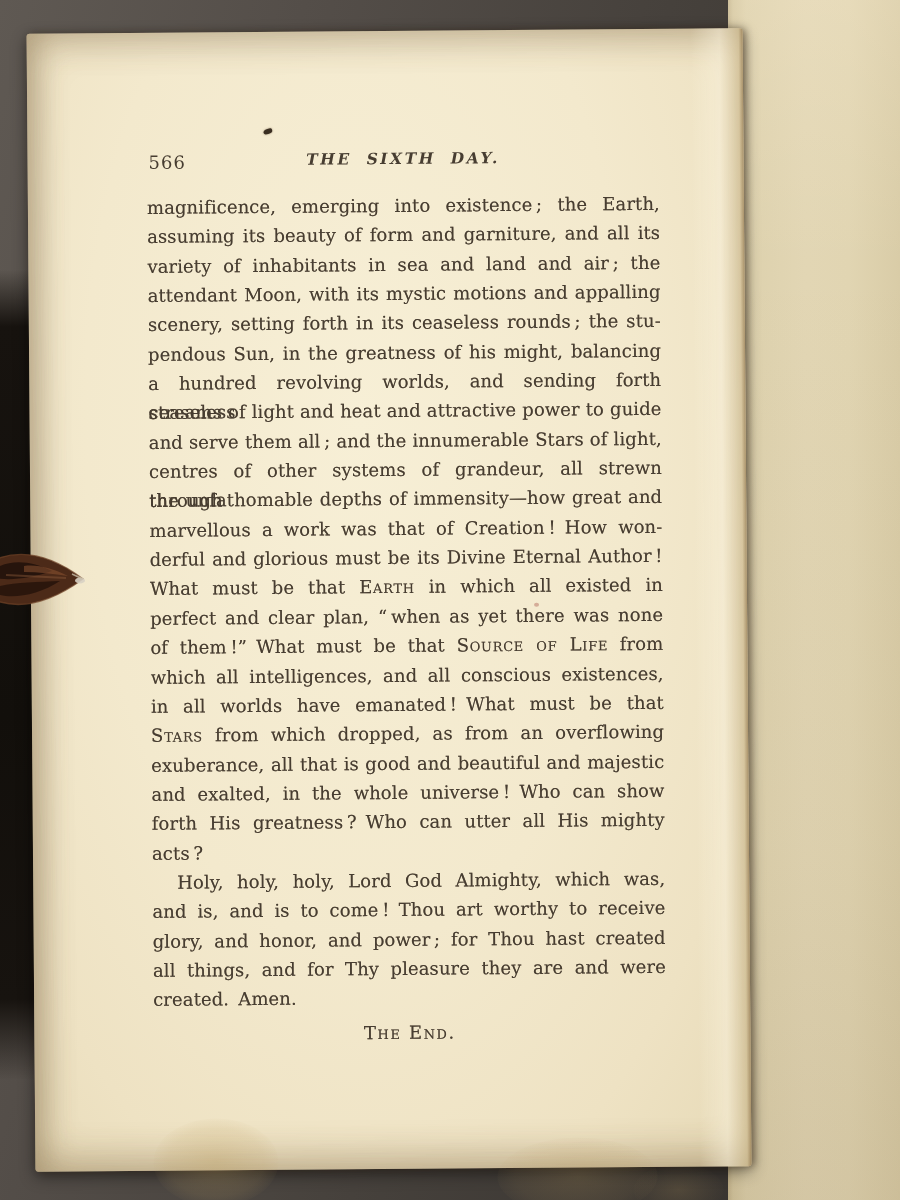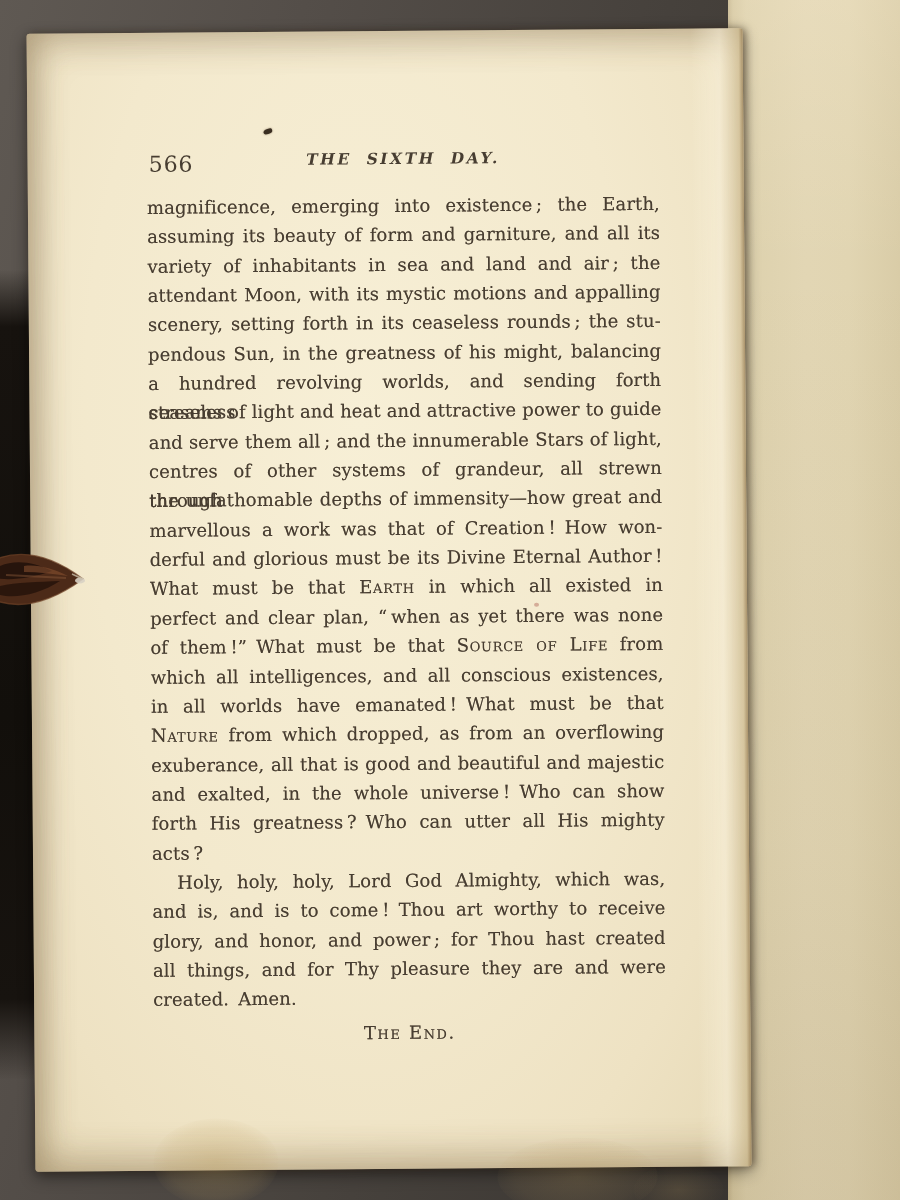--- a/index.html
+++ b/index.html
@@ -28,21 +28,21 @@
       inset 16px 0 26px rgba(100,78,45,0.18),
       inset 0 18px 26px rgba(110,88,50,0.14),
       inset 0 -20px 30px rgba(115,90,52,0.18),
       3px 0 7px rgba(55,38,20,0.45),
       0 5px 16px rgba(0,0,0,0.45);}
   
   .fore-edge{position:absolute;right:0;top:0;width:52px;height:100%;border-radius:0 3px 3px 0;
     background:linear-gradient(90deg,rgba(255,248,228,0) 0%,rgba(255,248,228,0.45) 55%,rgba(214,196,152,0.55) 92%,rgba(150,122,78,0.65) 100%);}
   .page-inner{position:absolute;inset:0;color:#473d31;}
   .page-head{position:absolute;left:119px;top:118px;width:513px;height:26px;}
-  .folio{position:absolute;left:2px;top:1px;font-size:22px;letter-spacing:1px;}
+  .folio{position:absolute;left:2px;top:1px;font-size:18px;letter-spacing:1px;}
   .running-header{display:block;text-align:center;font-style:italic;font-weight:600;
     font-size:15.5px;letter-spacing:2.5px;word-spacing:7px;}
   .body-text{position:absolute;left:119px;top:160px;width:513px;}
   .line{height:29.35px;line-height:29.35px;font-size:18px;letter-spacing:0.1px;
     white-space:pre-wrap;text-align:justify;text-align-last:justify;text-justify:inter-word;
     text-shadow:0 0 0.5px rgba(70,55,40,0.55);}
   .line.no-j{text-align-last:left;}
   .line.ind{text-indent:25px;}
   .sc{font-variant:small-caps;letter-spacing:0.7px;}
   .colophon{margin-top:9px;text-align:center;font-variant:small-caps;
@@ -90,21 +90,21 @@
           <div class="line">and serve them all ; and the innumerable Stars of light,</div>
           <div class="line">centres of other systems of grandeur, all strewn through</div>
           <div class="line">the unfathomable depths of immensity—how great and</div>
           <div class="line">marvellous a work was that of Creation ! How won-</div>
           <div class="line">derful and glorious must be its Divine Eternal Author !</div>
           <div class="line">What must be that <span class="sc">Earth</span> in which all existed in</div>
           <div class="line">perfect and clear plan, “ when as yet there was none</div>
           <div class="line">of them !” What must be that <span class="sc">Source of Life</span> from</div>
           <div class="line">which all intelligences, and all conscious existences,</div>
           <div class="line">in all worlds have emanated ! What must be that</div>
-          <div class="line"><span class="sc">Nature</span> from which dropped, as from an overflowing</div>
+          <div class="line"><span class="sc">Stars</span> from which dropped, as from an overflowing</div>
           <div class="line">exuberance, all that is good and beautiful and majestic</div>
           <div class="line">and exalted, in the whole universe ! Who can show</div>
           <div class="line">forth His greatness ? Who can utter all His mighty</div>
           <div class="line no-j">acts ?</div>
           <div class="line ind">Holy, holy, holy, Lord God Almighty, which was,</div>
           <div class="line">and is, and is to come ! Thou art worthy to receive</div>
           <div class="line">glory, and honor, and power ; for Thou hast created</div>
           <div class="line">all things, and for Thy pleasure they are and were</div>
           <div class="line no-j">created. Amen.</div>
           <div class="colophon">The End.</div>

